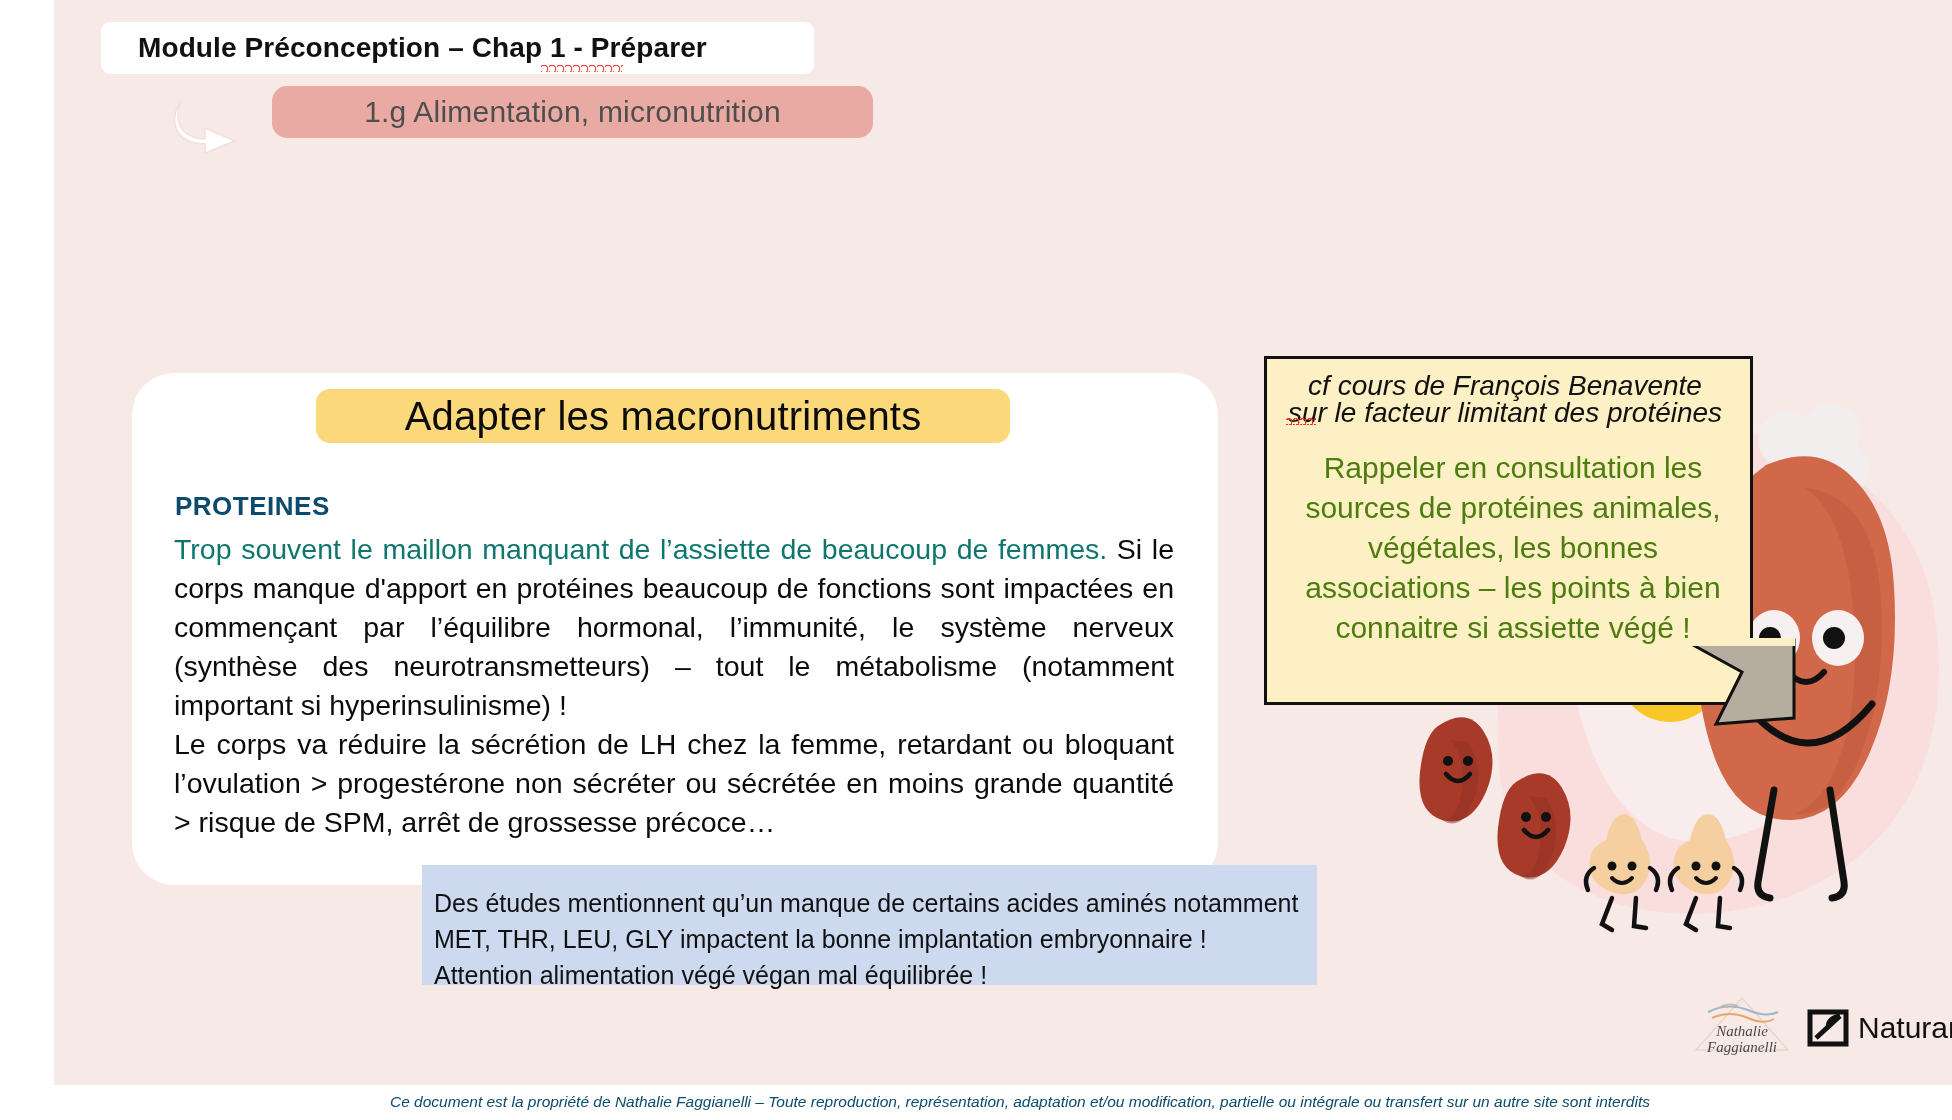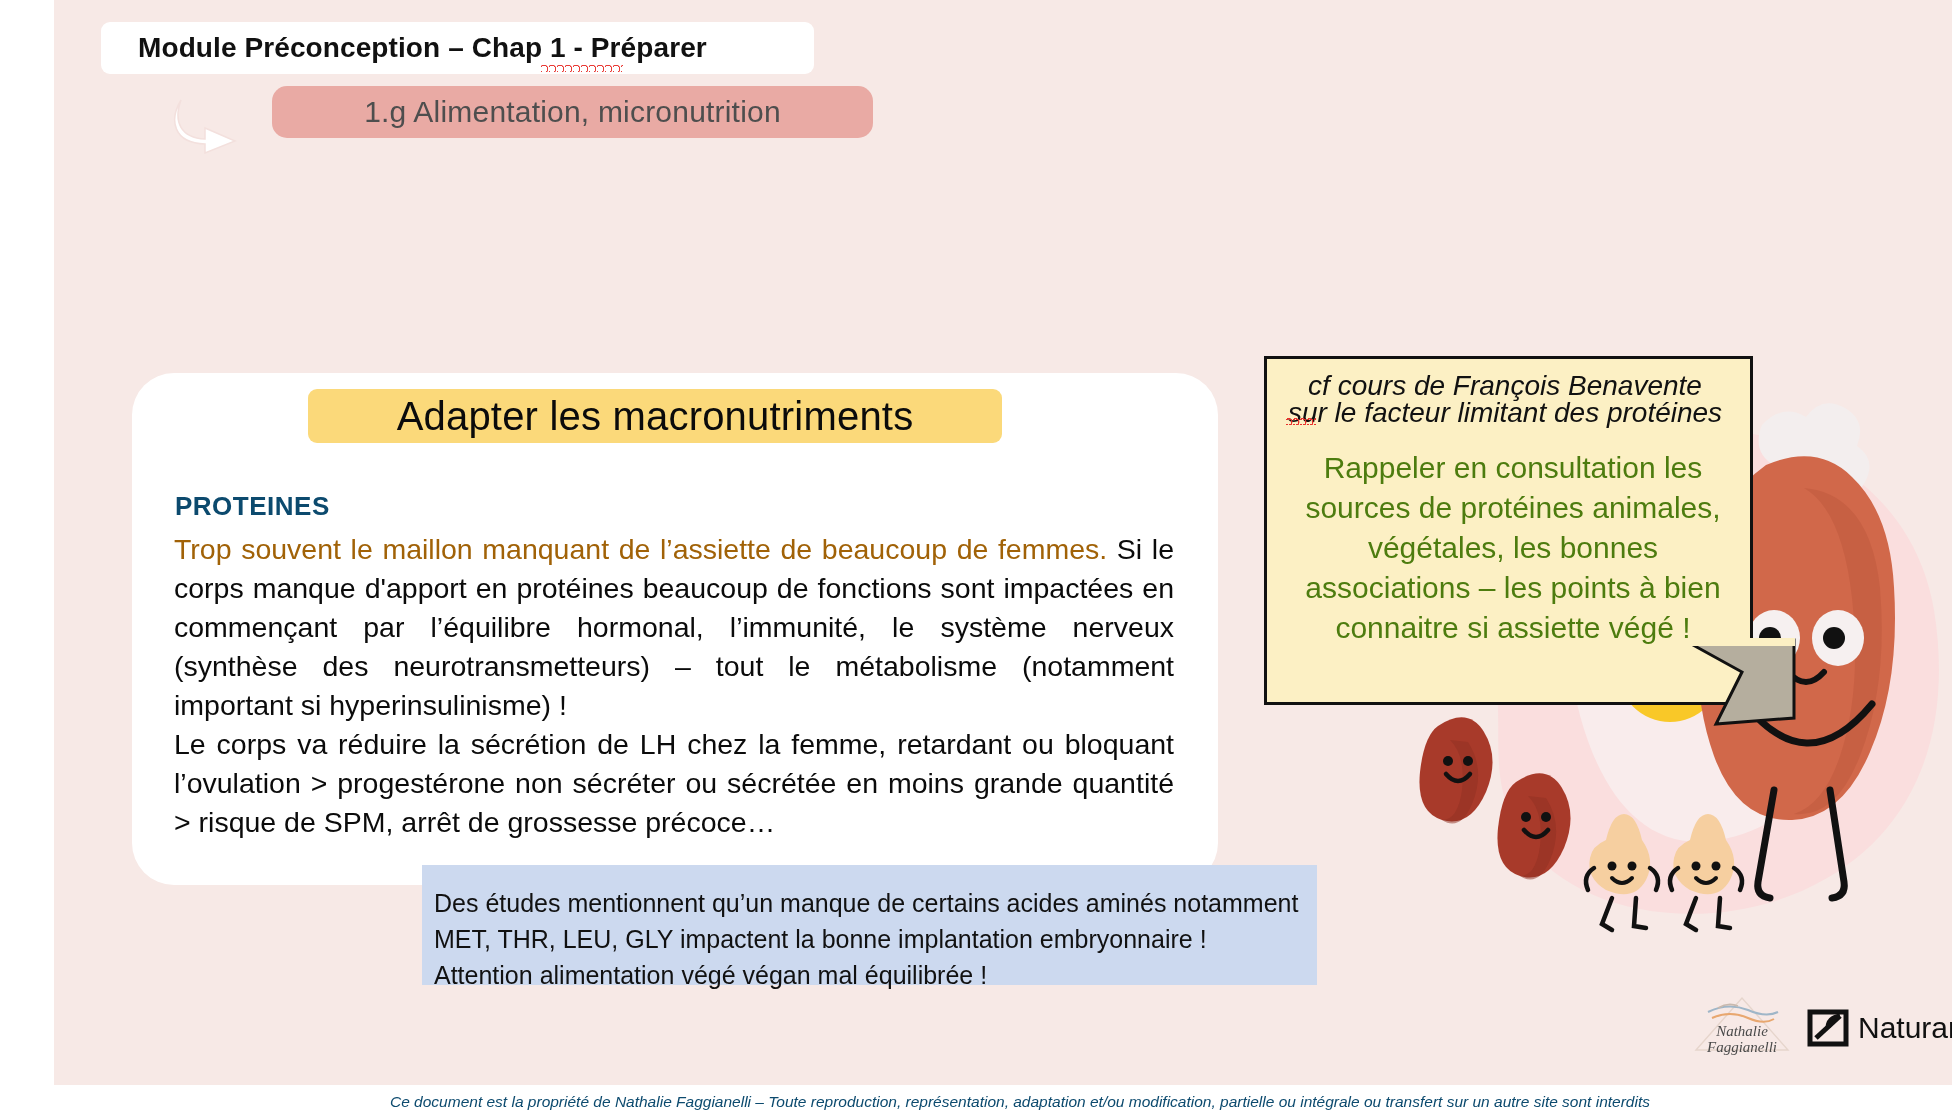--- a/index.html
+++ b/index.html
@@ -51,41 +51,41 @@
     font-size:30px;color:#4e4e4e;letter-spacing:.2px;
     font-family:"Liberation Sans", sans-serif;font-weight:400;
   }
   
   .main-card{
     position:absolute;left:88px;top:373px;
     width:1086px;height:512px;
     background:#ffffff;border-radius:42px;
   }
   .yellow-title{
-    position:absolute;left:264px;top:389px;
+    position:absolute;left:272px;top:389px;
     width:694px;height:54px;
-    background:#fbd97a;border-radius:9px;
+    background:#fbd97a;border-radius:14px;
     display:flex;align-items:center;justify-content:center;
   }
   .yellow-title .ytxt{
     font-size:40px;color:#0b0b0b;letter-spacing:.2px;
     font-family:"Liberation Sans", sans-serif;font-weight:400;
   }
   .section-head{
     position:absolute;left:131px;top:491px;
     font-size:26px;font-weight:bold;color:#0c4a6e;letter-spacing:.5px;
   }
   .body-text{
     position:absolute;left:130px;top:530px;
     width:1000px;
     font-size:28.5px;line-height:39px;color:#0b0b0b;
     text-align:justify;
     font-family:"Liberation Sans", sans-serif;
   }
-  .body-text .red{color:#a16207;}
+  .body-text .red{color:#0f766e;}
   .body-text p{margin:0;}
   .body-text p.justify{text-align:justify;text-align-last:left;}
   
   .blue-note{
     position:absolute;left:378px;top:865px;
     width:895px;height:120px;
     background:#ccd9ef;
     padding:20px 18px 10px 12px;box-sizing:border-box;
   }
   .blue-note .btxt{

